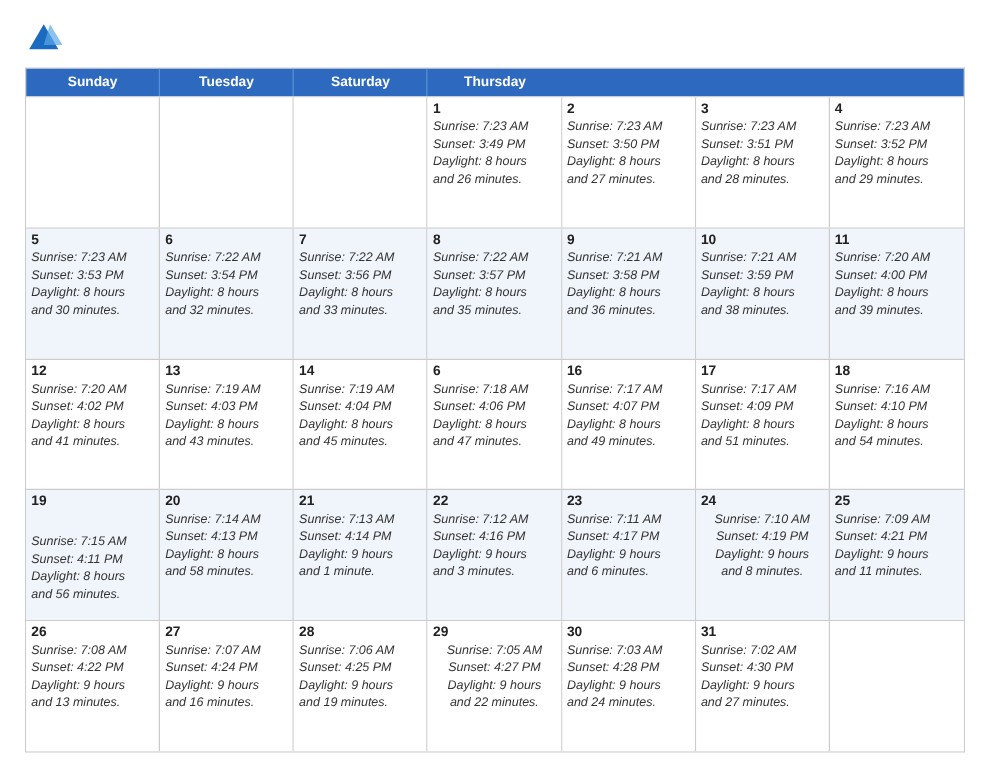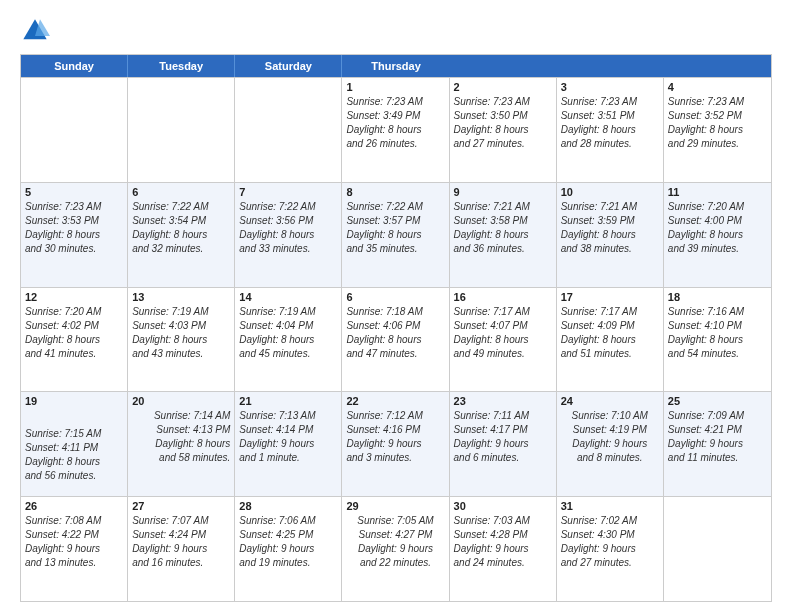--- a/index.html
+++ b/index.html
@@ -278,21 +278,21 @@
         <div class="cal-row">
           <div class="cal-cell">
             <div class="day-num">19</div>
             <div class="cell-info" style="white-space: pre-line; margin-top: 20px;">Sunrise: 7:15 AM
 Sunset: 4:11 PM
 Daylight: 8 hours
 and 56 minutes.</div>
           </div>
           <div class="cal-cell">
             <div class="day-num">20</div>
-            <div class="cell-info" style="white-space: pre-line; text-align: right;">Sunrise: 7:14 AM
+            <div class="cell-info" style="white-space: pre-line;">Sunrise: 7:14 AM
 Sunset: 4:13 PM
 Daylight: 8 hours
 and 58 minutes.</div>
           </div>
           <div class="cal-cell">
             <div class="day-num">21</div>
             <div class="cell-info" style="white-space: pre-line;">Sunrise: 7:13 AM
 Sunset: 4:14 PM
 Daylight: 9 hours
 and 1 minute.</div>

